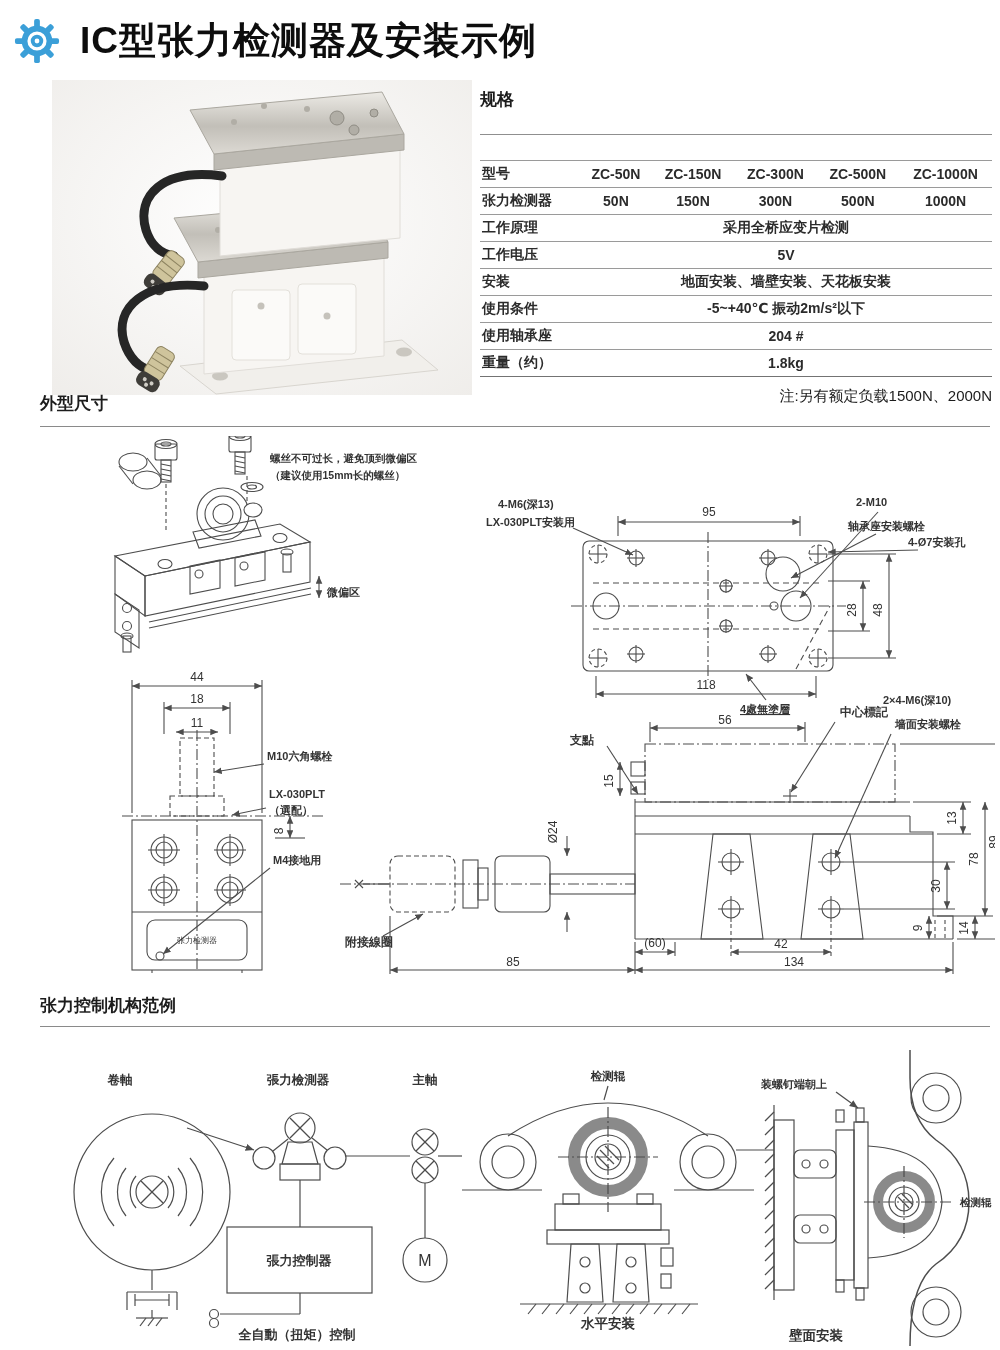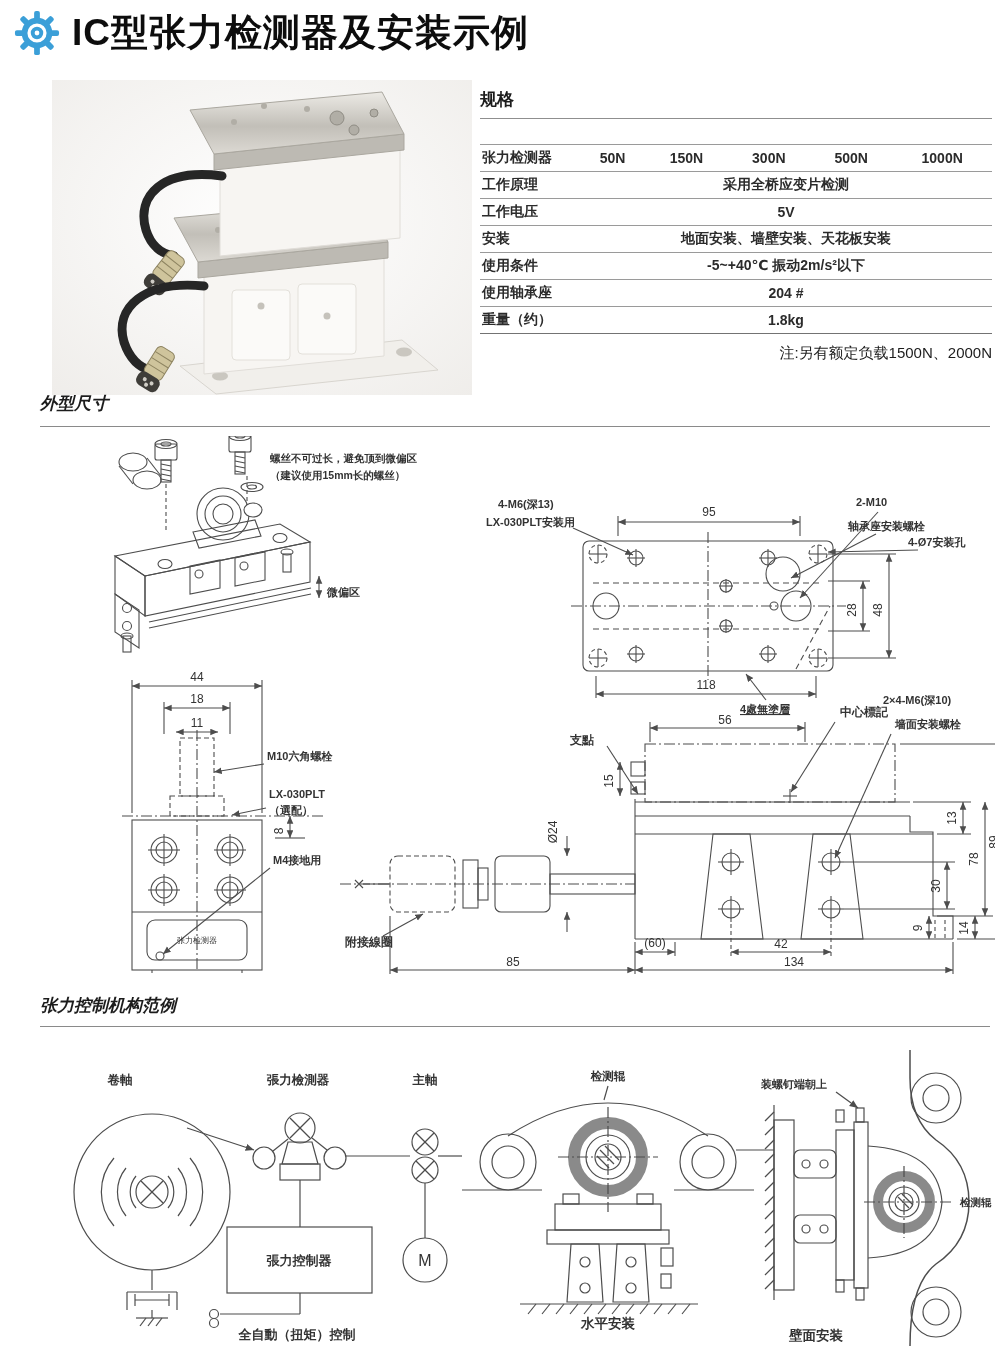--- a/index.html
+++ b/index.html
@@ -2,33 +2,33 @@
 <html><head>
 <meta charset="utf-8">
 <style>
   html,body{margin:0;padding:0;}
   body{
     width:1000px;height:1350px;position:relative;background:#ffffff;
     font-family:"Liberation Sans","DejaVu Sans",sans-serif;color:#222;
     overflow:hidden;
   }
   .hdr{position:absolute;left:14px;top:8px;display:flex;align-items:center;gap:12px;}
-  .hdr h1{margin:0;font-size:37px;font-weight:700;color:#0d0d0d;letter-spacing:1px;}
+  .hdr h1{margin:8px;font-size:37px;font-weight:700;color:#0d0d0d;letter-spacing:1px;}
   .photo{position:absolute;left:52px;top:80px;width:420px;height:315px;}
   .specs{position:absolute;left:480px;top:88px;width:512px;}
-  .specs h2{margin:0;font-size:17px;font-weight:700;color:#1c1c1c;border-bottom:1px solid #8f8f8f;padding-bottom:7px;}
+  .specs h2{margin:0;font-size:17px;font-weight:700;color:#1c1c1c;border-bottom:1px solid #8f8f8f;padding-bottom:23px;}
   table.spec-table{width:100%;border-collapse:collapse;margin-top:25px;}
   table.spec-table td{
     border-top:1px solid #9a9a9a;padding:4px 2px;font-size:14px;font-weight:700;
     color:#2b2b2b;text-align:center;white-space:nowrap;
   }
   table.spec-table td.lbl{text-align:left;width:96px;}
   table.spec-table tr:last-child td{border-bottom:1px solid #737373;}
   .spec-note{margin-top:10px;text-align:right;font-size:15px;font-weight:400;color:#1c1c1c;}
-  .sec-h{position:absolute;font-size:17px;font-weight:700;color:#1c1c1c;font-style:italic;}
+  .sec-h{position:absolute;font-size:17px;font-weight:700;color:#1c1c1c;}
   .h-outline{left:40px;top:392px;}
   .h-examples{left:40px;top:994px;}
   .rule{position:absolute;left:40px;width:950px;border-top:1px solid #8a8a8a;height:0;}
   .rule1{top:426px;}
   .rule2{top:1026px;}
   .dwg{position:absolute;}
   svg text{font-family:"Liberation Sans","DejaVu Sans",sans-serif;fill:#333;}
 </style>
 </head>
 <body>
@@ -120,20 +120,28 @@
       <circle cx="-4" cy="11" r="2" fill="#cfccc5"></circle>
         <circle cx="4" cy="11" r="2" fill="#cfccc5"></circle>
       <circle cx="0" cy="15" r="2" fill="#cfccc5"></circle>
     </g>
   </svg>
 
   <section class="specs">
     <h2>规格</h2>
     <table class="spec-table">
       <tbody>
+        <tr>
+          <td class="lbl">型号</td>
+          <td>ZC-50N</td>
+          <td>ZC-150N</td>
+          <td>ZC-300N</td>
+          <td>ZC-500N</td>
+          <td>ZC-1000N</td>
+        </tr>
         <tr>
           <td class="lbl">张力检测器</td>
           <td>50N</td>
           <td>150N</td>
           <td>300N</td>
           <td>500N</td>
           <td>1000N</td>
         </tr>
         <tr>
           <td class="lbl">工作原理</td>

